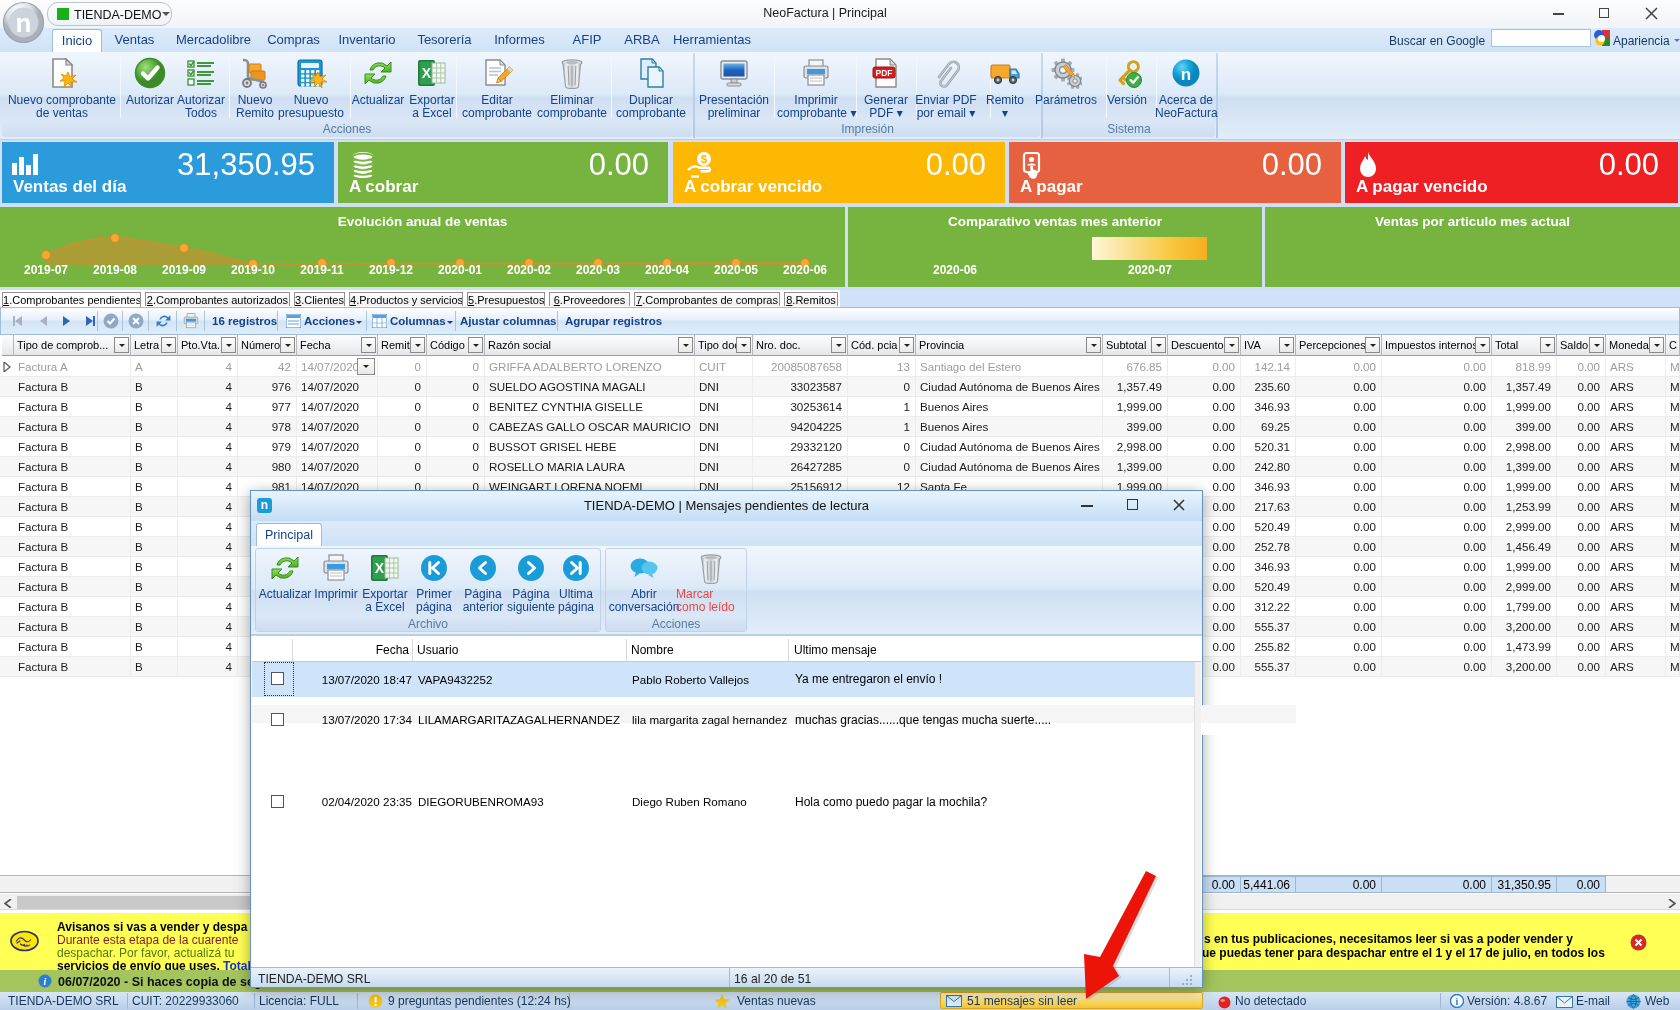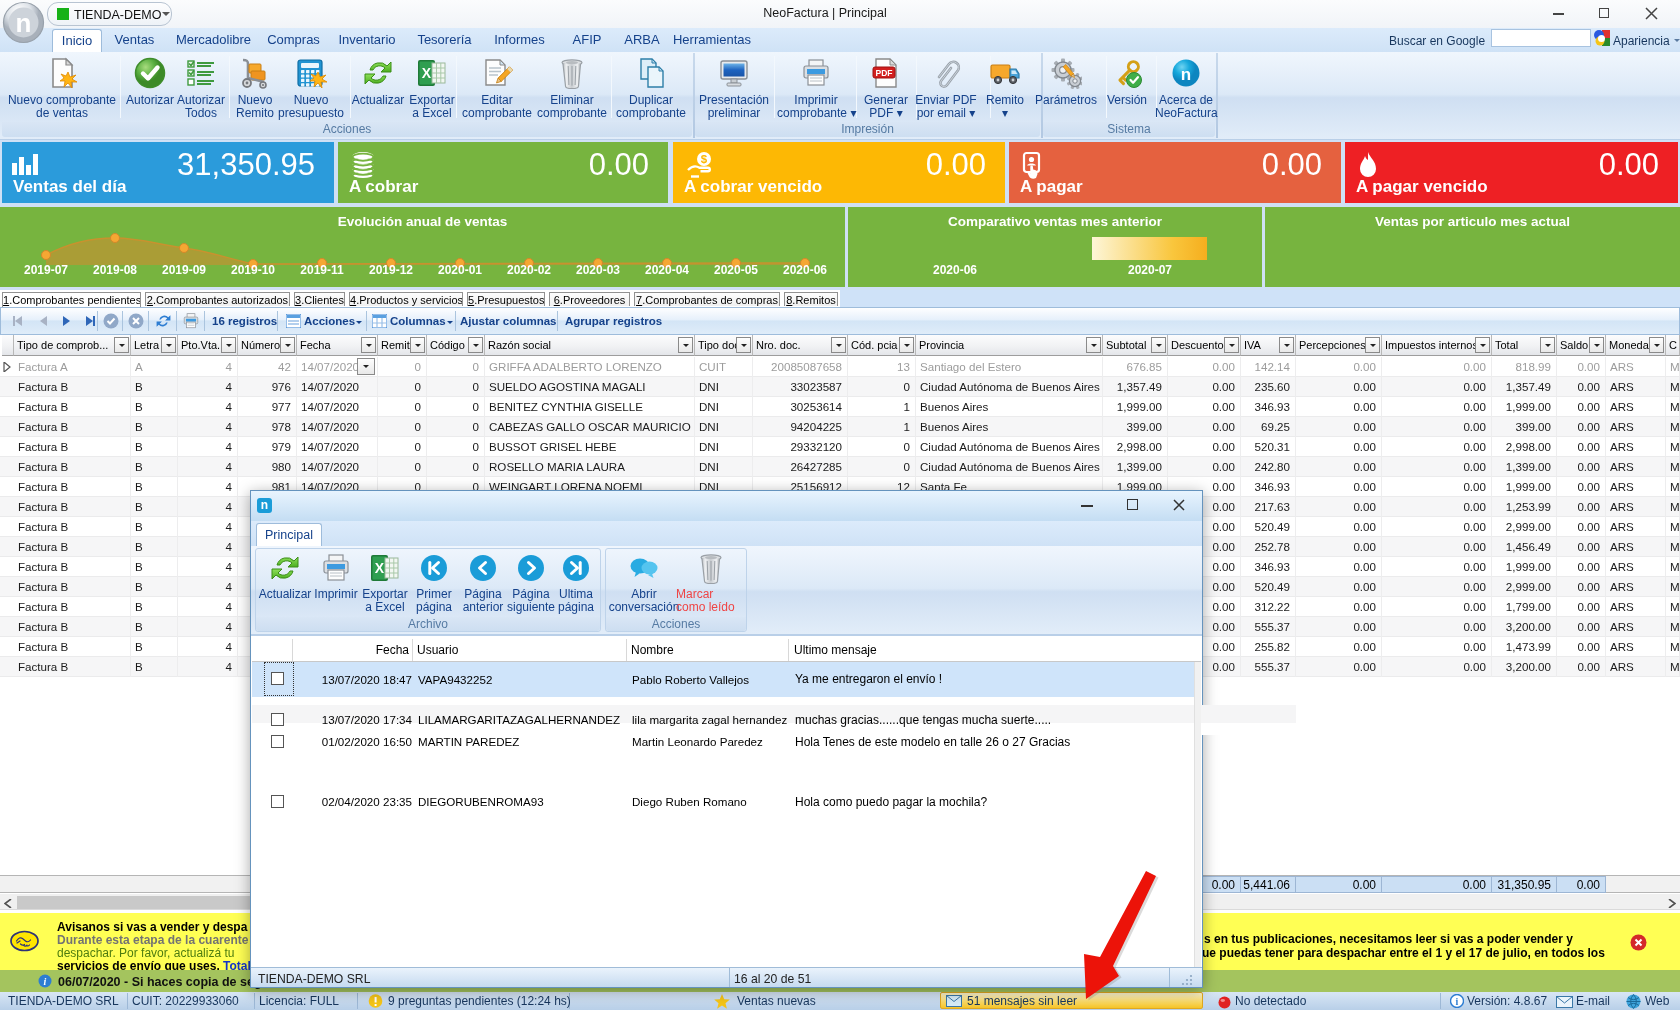--- a/index.html
+++ b/index.html
@@ -950,21 +950,21 @@
 <svg class="abs" style="left:1668px;top:899px" width="8" height="9">
     <path d="M1 0 L7 4.5 L1 9" fill="none" stroke="#505050" stroke-width="1.6"></path>
   </svg>
 <div class="abs" style="left:17px;top:896px;width:600px;height:13px;background:#c9c9c9"></div>
 <div class="abs" style="left:0;top:913px;width:1680px;height:57px;background:#ffff54"></div>
 <svg class="abs" style="left:10px;top:930px" width="29" height="22" viewBox="0 0 58 42">
     <ellipse cx="29" cy="21" rx="27" ry="19" fill="#ffe600" stroke="#2d3277" stroke-width="3.4"></ellipse>
     <path d="M13 21 c4-6 8-8 12-5 l6 5 c3 2.5 7 2 10-2 M14 25 l6-4 M21 27 c2.5 2.5 5.5 3 8 1 M27 29.5 c2 2 5 2 7 0 M33 30 c2 1.5 4.5 1 6-1" fill="none" stroke="#2d3277" stroke-width="2.4" stroke-linecap="round"></path>
   </svg>
 <div class="abs" style="left:57px;top:920px;font-size:12px;font-weight:bold;color:#000">Avisanos si vas a vender y despa</div>
-<div class="abs" style="left:57px;top:933px;font-size:12px;font-weight:bold;color:#737373">Durante esta etapa de la cuarente</div>
+<div class="abs" style="left:57px;top:933px;font-size:12px;font-weight:normal;color:#7f1d1d">Durante esta etapa de la cuarente</div>
 <div class="abs" style="left:57px;top:946px;font-size:12px;font-weight:normal;color:#4d7c0f">despachar. Por favor, actualizá tu</div>
 <div class="abs" style="left:57px;top:959px;font-size:12px;font-weight:bold;color:#000">servicios de envío que uses. <span style="color:#1535c8;text-decoration:underline">Total</span></div>
 <div class="abs" style="left:1204px;top:932px;font-size:12px;font-weight:bold;color:#000">s en tus publicaciones, necesitamos leer si vas a poder vender y</div>
 <div class="abs" style="left:1202px;top:946px;font-size:12px;font-weight:bold;color:#000">ue puedas tener para despachar entre el 1 y el 17 de julio, en todos los</div>
 <svg class="abs" style="left:1630px;top:934px" width="17" height="17">
     <circle cx="8.5" cy="8.5" r="8" fill="#d42a2a"></circle>
     <path d="M5.5 5.5 l6 6 M11.5 5.5 l-6 6" stroke="#fff" stroke-width="2"></path>
   </svg>
 <div class="abs" style="left:0;top:970px;width:1680px;height:22px;background:#a4c45e"></div>
 <svg class="abs" style="left:38px;top:974px" width="14" height="14">
@@ -1013,20 +1013,21 @@
     <rect x="0.5" y="0.5" width="16" height="11" fill="#eaf4fc" stroke="#3a78a8"></rect>
     <path d="M0.5 0.5 L8.5 7 L16.5 0.5" fill="none" stroke="#3a78a8"></path>
   </svg>
 <svg class="abs" style="left:1626px;top:994px" width="15" height="15">
     <circle cx="7.5" cy="7.5" r="7" fill="#3fa4dc"></circle>
     <path d="M0.5 7.5 h14 M7.5 0.5 a 10 10 0 0 1 0 14 M7.5 0.5 a 10 10 0 0 0 0 14 M2 3.5 a 9 9 0 0 0 11 0 M2 11.5 a 9 9 0 0 1 11 0" stroke="#1a6a9a" fill="none"></path>
   </svg>
 <div class="abs" style="left:250px;top:490px;width:953px;height:498px;background:#fff;border:1px solid #6593bd;box-shadow:0 3px 14px rgba(0,0,0,0.35)">
 <div class="abs" style="left:0;top:0;width:951px;height:30px;background:linear-gradient(#e8f4fe,#c4ddf3)"></div>
 <div class="abs" style="left:6px;top:7px;width:15px;height:15px;background:#1a9cd8;border-radius:3px;color:#fff;font-weight:bold;font-size:12px;text-align:center;line-height:15px">n</div>
+<div class="abs" style="left:0;top:7px;width:951px;text-align:center;font-size:13px;color:#111">TIENDA-DEMO | Mensajes pendientes de lectura</div>
 <div class="abs" style="left:830px;top:14px;width:12px;height:1.5px;background:#333"></div>
 <div class="abs" style="left:876px;top:8px;width:11px;height:11px;border:1.5px solid #333"></div>
 <svg class="abs" style="left:922px;top:8px" width="12" height="12">
       <path d="M1 1 L11 11 M11 1 L1 11" stroke="#333" stroke-width="1.5"></path>
     </svg>
 <div class="abs" style="left:0;top:30px;width:951px;height:25px;background:linear-gradient(#dcebfb,#cfe2f6)"></div>
 <div class="abs" style="left:5px;top:32px;width:66px;height:23px;background:#fff;border:1px solid #9ebcdb;border-bottom:none;border-radius:3px 3px 0 0;text-align:center;line-height:22px;font-size:12.5px;color:#15428b">Principal</div>
 <div class="abs" style="left:0;top:55px;width:951px;height:88px;background:linear-gradient(#f0f6fd,#dce9f7 48%,#cfdff2 52%,#e2edf9)"></div>
 <div class="abs" style="left:4px;top:57px;width:346px;height:84px;border:1px solid #bed3ea;border-radius:3px"></div>
 <div class="abs" style="left:354px;top:57px;width:142px;height:84px;border:1px solid #bed3ea;border-radius:3px"></div>
@@ -1137,27 +1138,20 @@
 <div class="abs" style="left:19px;top:10px;width:13px;height:13px;background:#fff;border:1px solid #555"></div>
 <div class="abs" style="left:12px;top:0;width:30px;height:34px;border:1px dotted #333"></div>
 </div>
 <div class="abs" style="left:1px;top:214px;width:1044px;height:30px;background:linear-gradient(#f5f5f6 0 60%,#fff 60%)">
 <div class="dlg-cell" style="left:58px;width:102px;text-align:right;line-height:30px;font-size:11.6px">13/07/2020 17:34</div>
 <div class="dlg-cell" style="left:166px;width:212px;line-height:30px;font-size:11.6px">LILAMARGARITAZAGALHERNANDEZ</div>
 <div class="dlg-cell" style="left:380px;width:162px;line-height:30px;font-size:11.6px">lila margarita zagal hernandez</div>
 <div class="dlg-cell" style="left:543px;width:400px;line-height:30px">muchas gracias......que tengas mucha suerte.....</div>
 <div class="abs" style="left:19px;top:8px;width:13px;height:13px;background:#fff;border:1px solid #555"></div>
 </div>
-<div class="abs" style="left:1px;top:236px;width:949px;height:30px;background:#fff">
-<div class="dlg-cell" style="left:58px;width:102px;text-align:right;line-height:30px;font-size:11.6px">01/02/2020 16:50</div>
-<div class="dlg-cell" style="left:166px;width:212px;line-height:30px;font-size:11.6px">MARTIN PAREDEZ</div>
-<div class="dlg-cell" style="left:380px;width:162px;line-height:30px;font-size:11.6px">Martin Leonardo Paredez</div>
-<div class="dlg-cell" style="left:543px;width:400px;line-height:30px">Hola Tenes de este modelo en talle 26 o 27 Gracias</div>
-<div class="abs" style="left:19px;top:8px;width:13px;height:13px;background:#fff;border:1px solid #555"></div>
-</div>
 <div class="abs" style="left:1px;top:296px;width:949px;height:30px;background:#fff">
 <div class="dlg-cell" style="left:58px;width:102px;text-align:right;line-height:30px;font-size:11.6px">02/04/2020 23:35</div>
 <div class="dlg-cell" style="left:166px;width:212px;line-height:30px;font-size:11.6px">DIEGORUBENROMA93</div>
 <div class="dlg-cell" style="left:380px;width:162px;line-height:30px;font-size:11.6px">Diego Ruben Romano</div>
 <div class="dlg-cell" style="left:543px;width:400px;line-height:30px">Hola como puedo pagar la mochila?</div>
 <div class="abs" style="left:19px;top:8px;width:13px;height:13px;background:#fff;border:1px solid #555"></div>
 </div>
 <div class="abs" style="left:943px;top:171px;width:7px;height:305px;background:#f1f1f1;border-left:1px solid #e0e0e0"></div>
 <div class="abs" style="left:0;top:476px;width:951px;height:20px;background:linear-gradient(#eaf3fc,#c6daf0);border-top:1px solid #a0bcd8"></div>
 <div class="abs" style="left:7px;top:481px;font-size:12.2px;color:#222">TIENDA-DEMO SRL</div>

